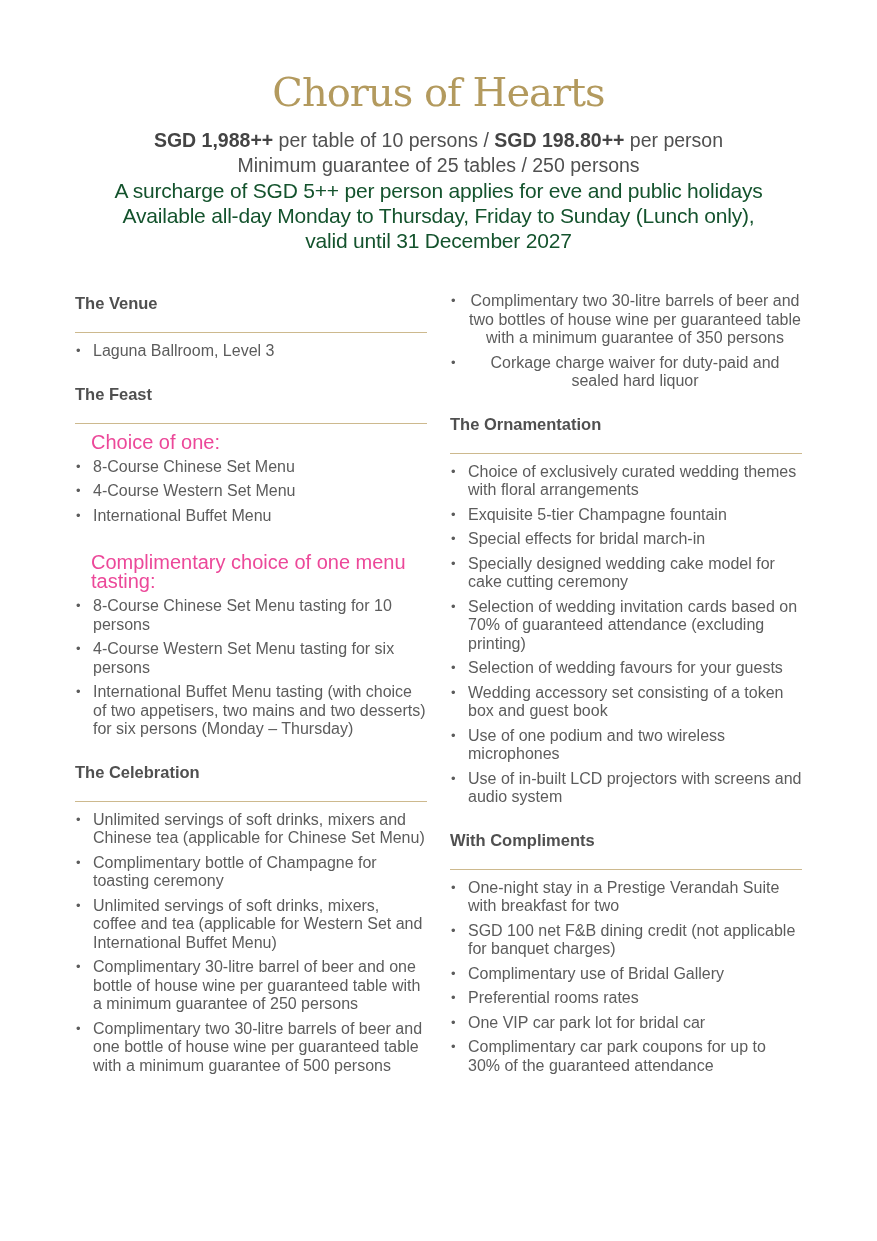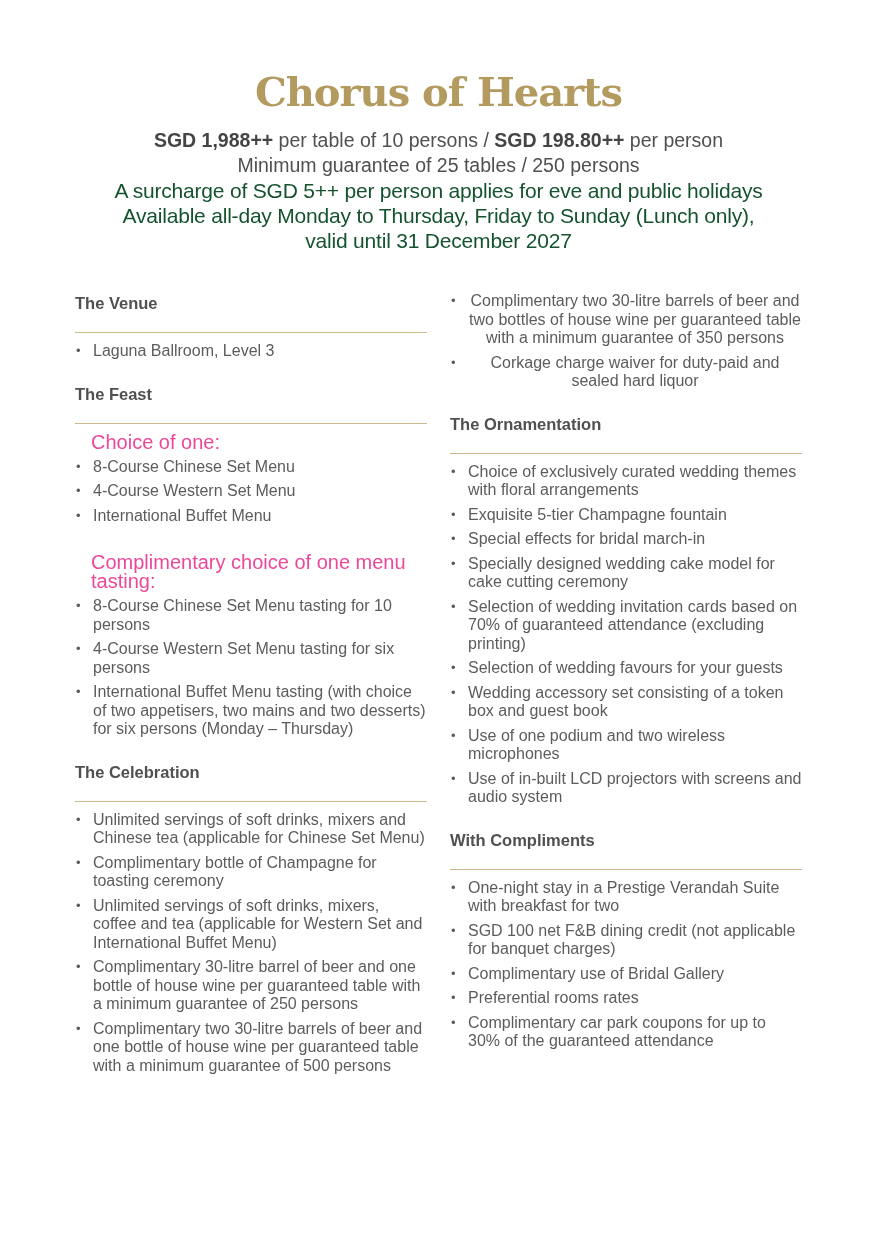--- a/index.html
+++ b/index.html
@@ -22,21 +22,21 @@
       width: 877px;
       text-align: center;
     }
     .title {
       font-family: "DejaVu Serif", serif;
       font-size: 40px;
       color: #b39a5e;
       letter-spacing: -1px;
       line-height: 52px;
       margin: 0;
-      font-weight: bold;
+      font-weight: normal;
       text-align: center;
     }
     .price-line {
       margin-top: 10px;
       font-size: 19.5px;
       line-height: 25px;
       color: #505050;
     }
     .price-line b {
       font-weight: bold;
@@ -172,16 +172,17 @@
     </ul>
   </div>
 
   <div class="section">
     <div class="section-title">With Compliments</div>
     <ul>
       <li>One-night stay in a Prestige Verandah Suite with breakfast for two</li>
       <li>SGD 100 net F&amp;B dining credit (not applicable for banquet charges)</li>
       <li>Complimentary use of Bridal Gallery</li>
       <li>Preferential rooms rates</li>
+      <li>One VIP car park lot for bridal car</li>
       <li>Complimentary car park coupons for up to 30% of the guaranteed attendance</li>
     </ul>
   </div>
 </div>
 
 </body></html>

